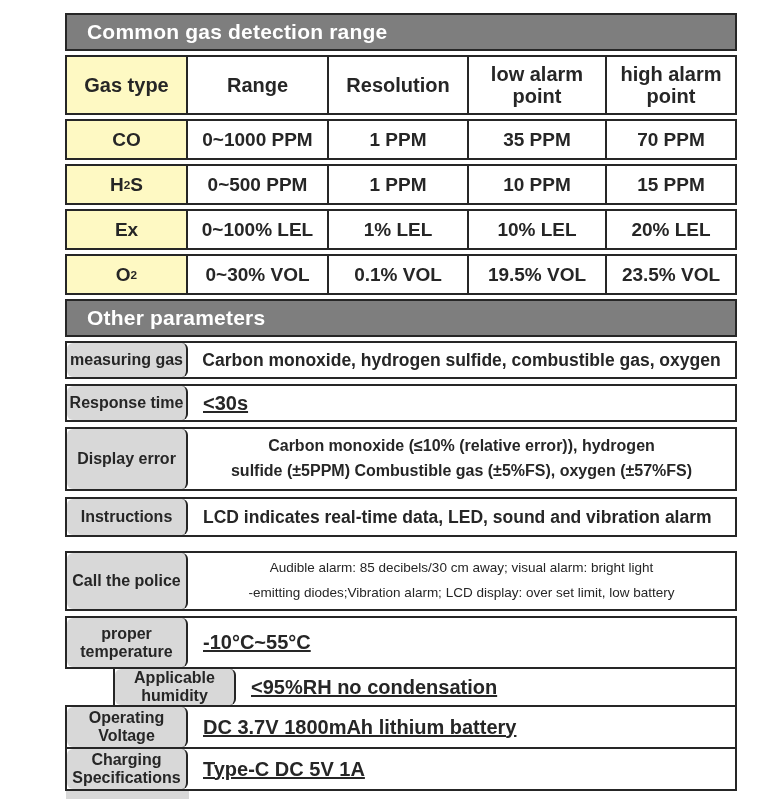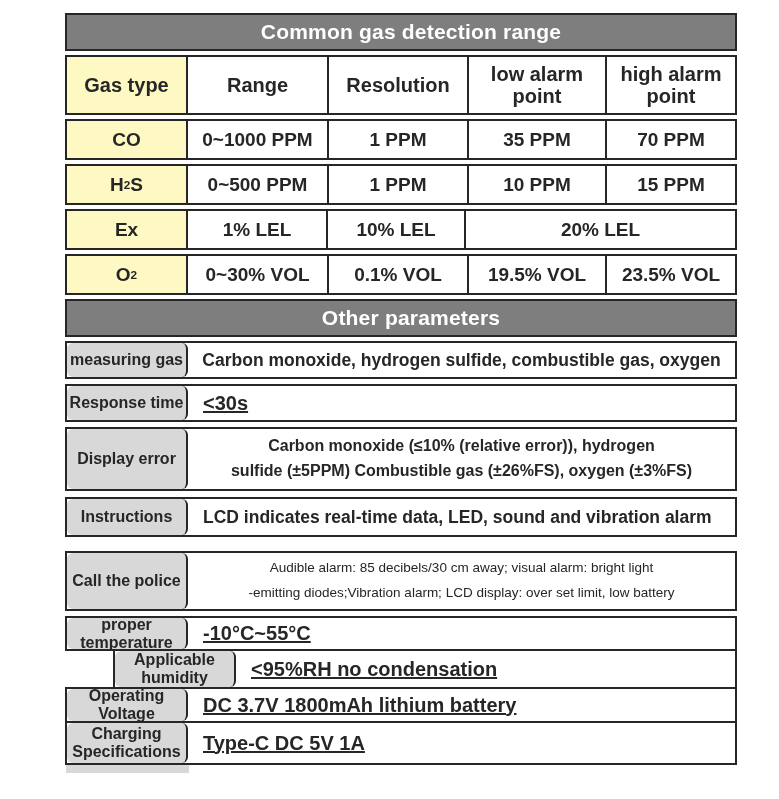--- a/index.html
+++ b/index.html
@@ -16,21 +16,20 @@
   .bar {
     box-sizing:border-box;
     border:2px solid #262626;
     background:#7e7e7e;
     color:#ffffff;
     font-size:21px; font-weight:700;
     height:38px; line-height:33px;
     padding-left:20px;
     margin-bottom:4px;
     letter-spacing:.2px;
-    text-align:center;
   }
 
   
   .grid-row {
     box-sizing:border-box;
     display:flex;
     border:2px solid #262626;
     margin-bottom:4px;
     background:#ffffff;
   }
@@ -86,23 +85,23 @@
   .v-sm  { font-size:16px; line-height:1.55; }
   .v-xs  { font-size:13.5px; font-weight:400; line-height:1.85; }
   .v-lg  { font-size:20px;text-decoration:underline; }
 
   
   #param-rows .p-row:nth-child(1) { height:38px; margin-bottom:5px; }
   #param-rows .p-row:nth-child(2) { height:38px; margin-bottom:5px; }
   #param-rows .p-row:nth-child(3) { height:64px; margin-bottom:6px; }
   #param-rows .p-row:nth-child(4) { height:40px; margin-bottom:14px; }
   #param-rows .p-row:nth-child(5) { height:60px; margin-bottom:5px; }
-  #param-rows .p-row:nth-child(6) { height:35px; }
+  #param-rows .p-row:nth-child(6) { height:53px; }
   #param-rows .p-row:nth-child(7) { height:40px; margin-top:-2px;margin-left:48px; }
-  #param-rows .p-row:nth-child(8) { height:36px; margin-top:-2px; }
+  #param-rows .p-row:nth-child(8) { height:44px; margin-top:-2px; }
   #param-rows .p-row:nth-child(9) { height:44px; margin-top:-2px;justify-content:flex-end; }
 
   .stub { width:123px; height:8px; background:#d8d8d8; margin-left:1px; }
 </style>
 </head>
 <body>
 
 <div class="page">
 
   <section class="tbl">
@@ -132,20 +131,21 @@
           </div>
           <div class="cell c1">0~500 PPM</div>
           <div class="cell c2">1 PPM</div>
           <div class="cell c3">10 PPM</div>
           <div class="cell c4">15 PPM</div>
         </div>
         <div class="grid-row datarow">
           <div class="cell c0">
             <span>Ex</span>
           </div>
+          <div class="cell c1">0~100% LEL</div>
           <div class="cell c2">1% LEL</div>
           <div class="cell c3">10% LEL</div>
           <div class="cell c4">20% LEL</div>
         </div>
         <div class="grid-row datarow">
           <div class="cell c0">
             <span>O</span>
             <span class="sub">2</span>
           </div>
           <div class="cell c1">0~30% VOL</div>
@@ -168,21 +168,21 @@
         <div class="p-row">
           <div class="p-label">Response time</div>
           <div class="p-value v-lg">
             <span class="line">&lt;30s</span>
           </div>
         </div>
         <div class="p-row">
           <div class="p-label">Display error</div>
           <div class="p-value v-center v-sm">
             <span class="line">Carbon monoxide (≤10% (relative error)), hydrogen</span>
-            <span class="line">sulfide (±5PPM) Combustible gas (±26%FS), oxygen (±3%FS)</span>
+            <span class="line">sulfide (±5PPM) Combustible gas (±5%FS), oxygen (±57%FS)</span>
           </div>
         </div>
         <div class="p-row">
           <div class="p-label">Instructions</div>
           <div class="p-value v-md">
             <span class="line">LCD indicates real-time data, LED, sound and vibration alarm</span>
           </div>
         </div>
         <div class="p-row">
           <div class="p-label">Call the police</div>

